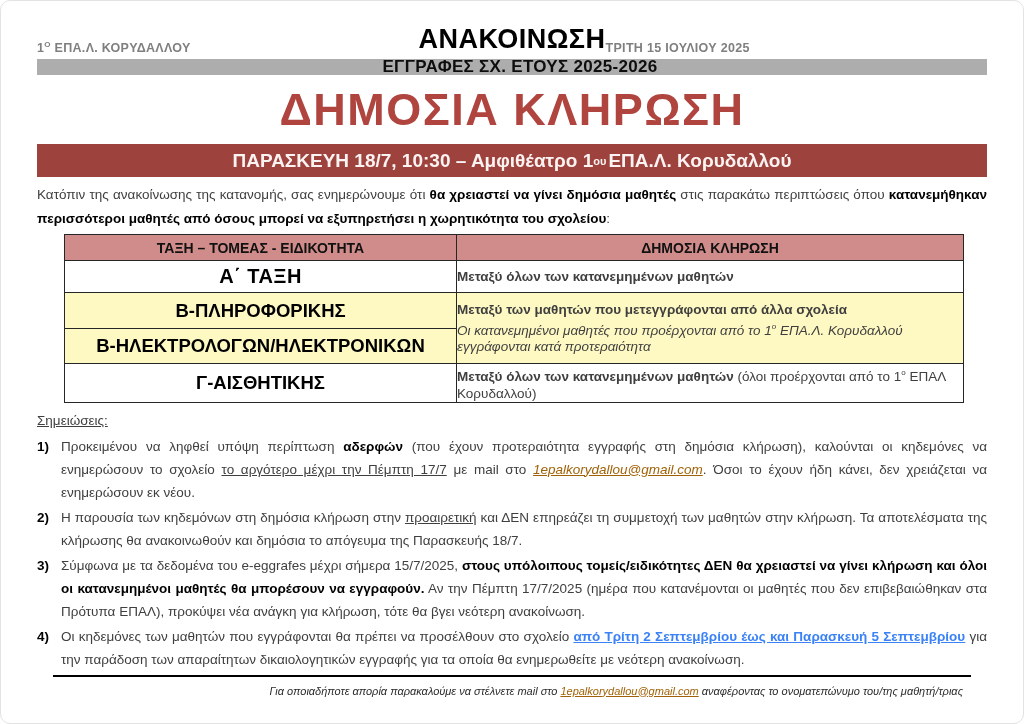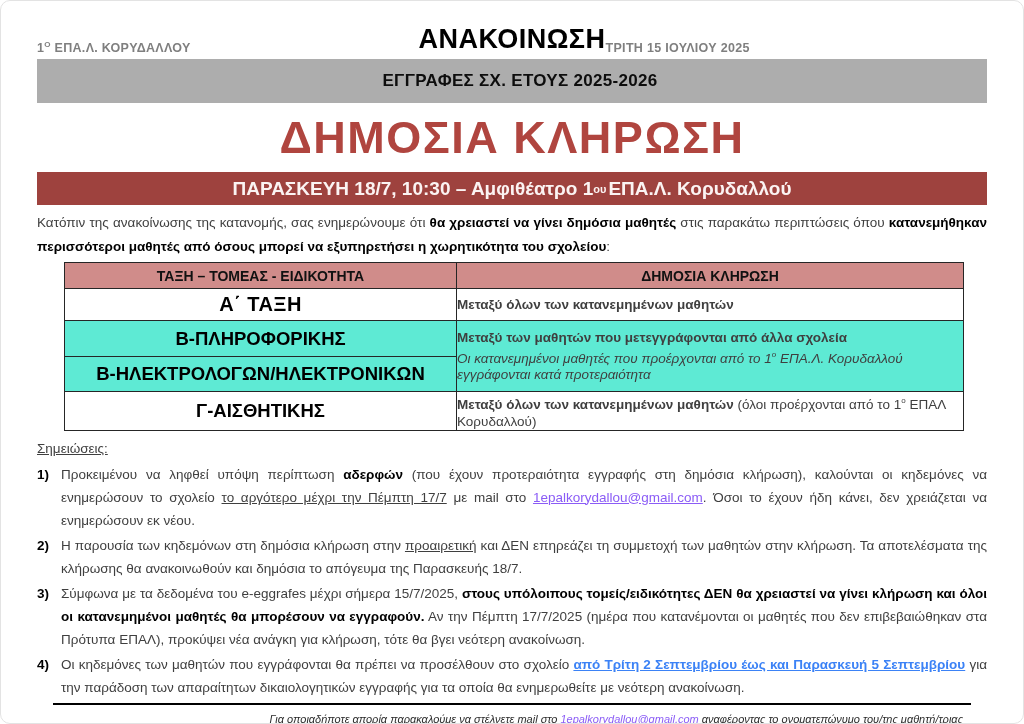--- a/index.html
+++ b/index.html
@@ -7,56 +7,56 @@
     width:1024px;height:724px;background:#ffffff;overflow:hidden;position:relative;
     font-family:"Liberation Sans","DejaVu Sans",sans-serif;color:#3f3f3f;
     border-radius:10px;box-sizing:border-box;border:1px solid #e3e3e3;
   }
   
   .header-row{display:grid;grid-template-columns:1fr auto 1fr;align-items:end;padding:22px 36px 0 36px;}
   .hdr-side{color:#7f7f7f;font-weight:bold;font-size:12.5px;letter-spacing:.3px;}
   .hdr-side sup{font-size:8px;}
   .hdr-right{text-align:left;}
   .announce-title{font-size:27px;font-weight:bold;color:#000;text-align:center;line-height:32px;letter-spacing:.5px;}
-  .gray-banner{margin:4px 36px 0;background:#adadad;height:44px;display:flex;align-items:center;justify-content:center;
+  .gray-banner{margin:4px 36px 0;background:#adadad;height:16px;display:flex;align-items:center;justify-content:center;
     font-weight:bold;font-size:17px;color:#0d0d0d;letter-spacing:.3px;padding-left:16px;}
   
   .main-title{text-align:center;color:#b0453f;font-weight:bold;font-size:45px;line-height:54px;margin-top:8px;letter-spacing:1.5px;}
   
   .red-banner{margin:7px 36px 0;background:#9e423e;height:33px;display:flex;align-items:center;justify-content:center;
     color:#fbf3f2;font-weight:bold;font-size:19px;}
   .red-banner sup{font-size:11px;margin-right:2px;}
   
   .intro{margin:6px 36px 0;font-size:13.5px;line-height:24px;text-align:justify;}
   .intro b, .notes b{color:#000;}
   
   table.lottery{border-collapse:collapse;margin:3px 0 0 63px;width:899px;table-layout:fixed;}
   table.lottery col.c1{width:392px;}
   table.lottery col.c2{width:507px;}
   table.lottery th, table.lottery td{border:1.5px solid #262626;padding:0;}
   table.lottery th{background:#d08c8a;font-size:14px;color:#111;height:25px;font-weight:bold;text-align:center;}
   td.cls{font-weight:bold;text-align:center;color:#000;vertical-align:middle;}
   td.cls-big{font-size:20px;height:31px;letter-spacing:.5px;}
   td.cls-mid{font-size:18.5px;}
-  td.pink{background:#5eead4;}
+  td.pink{background:#fef9c3;}
   td.desc{font-size:13.5px;padding:3px 9px;line-height:17px;vertical-align:middle;}
   td.desc .it{font-style:italic;}
   td.desc sup{font-size:8px;}
   tr.r2 td.cls{height:35px;}
   tr.r3 td.cls{height:34px;}
   tr.r4 td{height:33px;}
   
   .notes{margin:9px 36px 0;font-size:13.5px;}
   .notes-heading{text-decoration:underline;margin-bottom:5px;line-height:18px;}
   .note{display:flex;line-height:23px;text-align:justify;margin-bottom:2px;}
   .note-num{flex:0 0 24px;font-weight:bold;color:#000;}
   .note-body{flex:1;}
   .u{text-decoration:underline;}
   .bu{font-weight:bold;text-decoration:underline;color:#3b82f6;}
-  a.mail{color:#8b5cf6;text-decoration:underline;cursor:pointer;}
+  a.mail{color:#a16207;font-style:italic;text-decoration:underline;cursor:pointer;}
   
   .sep-line{margin:4px 52px 0;border-top:2.5px solid #000;}
   .footer{margin:5px 60px 0;text-align:right;font-style:italic;font-size:11px;color:#2b2b2b;line-height:19px;}
 </style>
 </head>
 <body>
 
 <div class="page">
 
   <div class="header-row">

